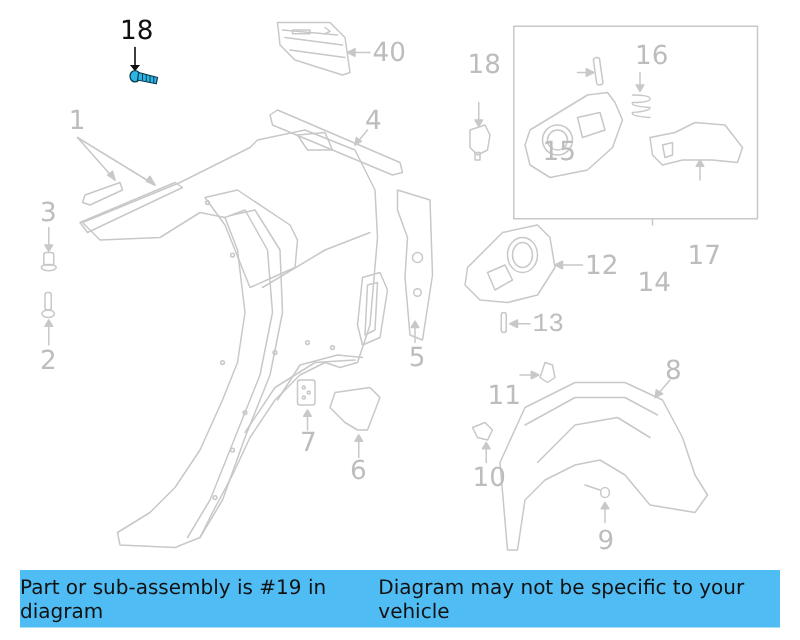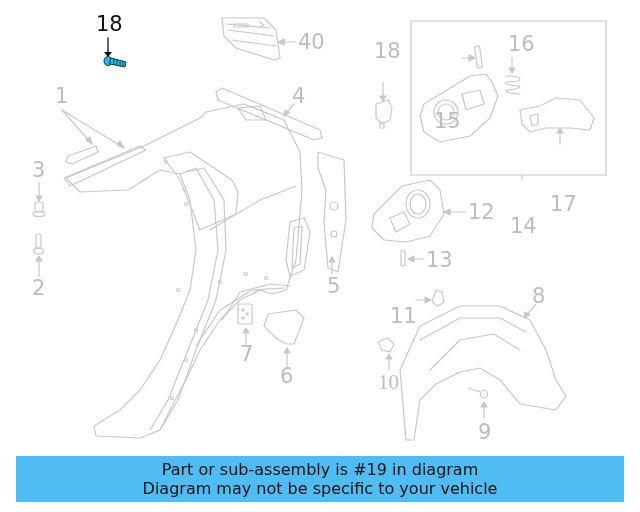--- a/index.html
+++ b/index.html
@@ -1,21 +1,21 @@
 <!DOCTYPE html>
 <html><head>
 <meta charset="utf-8">
 <style>
   html, body { margin:0; padding:0; background:#ffffff; }
   body { width:640px; height:512px; position:relative; overflow:hidden; font-family:"DejaVu Sans", sans-serif; }
   #diagram { position:absolute; left:0; top:0; width:640px; height:512px; }
   .callout { position:absolute; font-family:"DejaVu Sans", sans-serif; font-size:21px; color:#bdbdbd; line-height:1; }
   .callout.active { color:#111111; }
   #banner { position:absolute; left:16px; top:456px; width:608px; height:46px; background:#4fbcf4;
-            display:flex; flex-direction:column; align-items:center; justify-content:center; }
+            display:flex; flex-direction:row; align-items:center; justify-content:center; }
   #banner span { font-family:"DejaVu Sans", sans-serif; font-size:16px; color:#111111; line-height:19px; }
 </style>
 </head>
 <body>
 
 <div id="diagram">
   <svg width="640" height="512" viewBox="0 0 640 512" fill="none" stroke="#c8c8c8" stroke-width="1.2" stroke-linejoin="round" stroke-linecap="round">
 
     <g>
       <line x1="108" y1="38" x2="108" y2="54" stroke="#111" stroke-width="1.3"></line>
@@ -195,24 +195,24 @@
   
   <span class="callout" style="left:55px;top:86px;">1</span>
   <span class="callout" style="left:32px;top:278px;">2</span>
   <span class="callout" style="left:32px;top:160px;">3</span>
   <span class="callout" style="left:292px;top:86px;">4</span>
   <span class="callout" style="left:327px;top:276px;">5</span>
   <span class="callout" style="left:280px;top:366px;">6</span>
   <span class="callout" style="left:240px;top:344px;">7</span>
   <span class="callout" style="left:532px;top:286px;">8</span>
   <span class="callout" style="left:478px;top:422px;">9</span>
-  <span class="callout" style="left:378px;top:372px;font-family:Liberation Serif, serif;">10</span>
+  <span class="callout" style="left:378px;top:372px;">10</span>
   <span class="callout" style="left:390px;top:290px;margin-top:16px;">11</span>
   <span class="callout" style="left:468px;top:202px;">12</span>
-  <span class="callout" style="left:426px;top:250px;">13</span>
+  <span class="callout" style="left:426px;top:250px;font-family:Liberation Mono, monospace;">13</span>
   <span class="callout" style="left:510px;top:182px;margin-top:34px;">14</span>
   <span class="callout" style="left:434px;top:65px;margin-top:46px;">15</span>
   <span class="callout" style="left:508px;top:34px;">16</span>
   <span class="callout" style="left:550px;top:146px;margin-top:48px;">17</span>
   <span class="callout" style="left:374px;top:41px;">18</span>
   <span class="callout active" style="left:96px;top:14px;">18</span>
   <span class="callout" style="left:298px;top:32px;">40</span>
 </div>
 
 <div id="banner">

